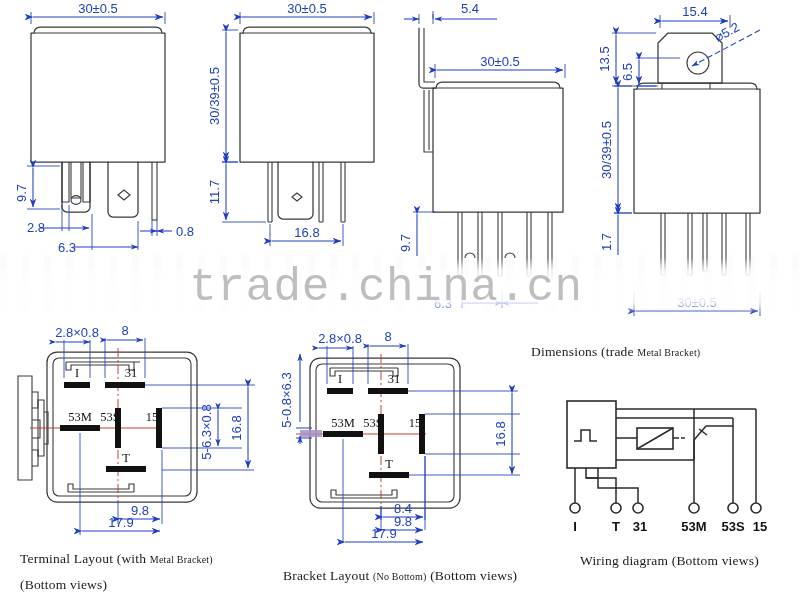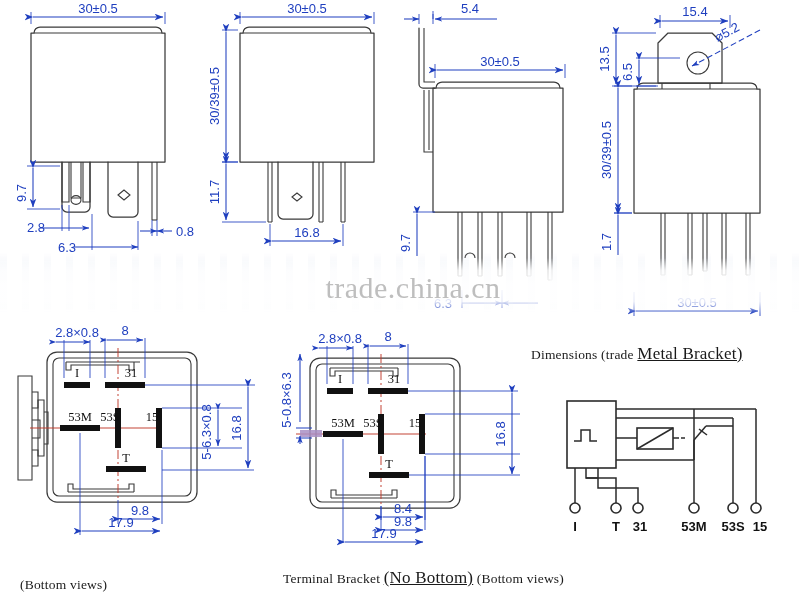--- a/index.html
+++ b/index.html
@@ -2,23 +2,23 @@
 <html><head>
 <meta charset="utf-8">
 <style>
   html,body{margin:0;padding:0;background:#ffffff;}
   body{width:800px;height:606px;position:relative;overflow:hidden;
        font-family:"Liberation Serif",serif;color:#000;}
   .stage{position:absolute;left:0;top:0;width:800px;height:606px;}
   svg{display:block;}
   .cap{position:absolute;font-family:"Liberation Serif",serif;color:#1a1a1a;white-space:nowrap;}
   .cap-main{font-size:13.5px;letter-spacing:.2px;}
-  .cap-small{font-size:17px;text-decoration:underline;}
-  .wm{position:absolute;left:196px;top:262px;width:434px;height:52px;
-      font-family:Liberation Serif, serif;font-size:30px;color:#b9b9b9;
+  .cap-small{font-size:10px;}
+  .wm{position:absolute;left:169px;top:262px;width:434px;height:52px;
+      font-family:Liberation Mono, monospace;font-size:46px;color:#b9b9b9;
       letter-spacing:.5px;display:flex;align-items:center;justify-content:center;
       opacity:.92;pointer-events:none;}
   .wmband{position:absolute;left:0;top:258px;width:800px;height:56px;pointer-events:none;
           background:linear-gradient(180deg,rgba(255,255,255,0) 0%,rgba(255,255,255,.82) 22%,rgba(255,255,255,.96) 50%,rgba(255,255,255,.84) 78%,rgba(255,255,255,0) 100%);}
   .wmband2{position:absolute;left:0;top:252px;width:800px;height:60px;pointer-events:none;
            background:repeating-linear-gradient(90deg,rgba(214,222,238,.55) 0px,rgba(214,222,238,.55) 7px,rgba(255,255,255,0) 7px,rgba(255,255,255,0) 22px);
            -webkit-mask-image:linear-gradient(180deg,rgba(0,0,0,0),rgba(0,0,0,.9) 45%,rgba(0,0,0,0));
            mask-image:linear-gradient(180deg,rgba(0,0,0,0),rgba(0,0,0,.9) 45%,rgba(0,0,0,0));}
 </style>
 </head>
@@ -365,22 +365,27 @@
 
 <div class="wmband2"></div>
 <div class="wmband"></div>
 <div class="wm">trade.china.cn</div>
 
 <div class="cap cap-main" style="left:531px;top:344px;">
   <span>Dimensions (trade</span>
   <span class="cap-small">Metal Bracket)</span>
 </div>
 
+<div class="cap cap-main" style="left:20px;top:551px;">
+  <span>Terminal  Layout  (with</span>
+  <span class="cap-small">Metal  Bracket)</span>
+</div>
 <div class="cap cap-main" style="left:20px;top:577px;">(Bottom views)</div>
 
 <div class="cap cap-main" style="left:283px;top:568px;">
-  <span>Terminal Bracket</span>
+  <span>Bracket Layout</span>
   <span class="cap-small">(No Bottom)</span>
   <span>(Bottom views)</span>
 </div>
 
+<div class="cap cap-main" style="left:580px;top:553px;">Wiring diagram (Bottom views)</div>
 
 </div>
 
 </body></html>

